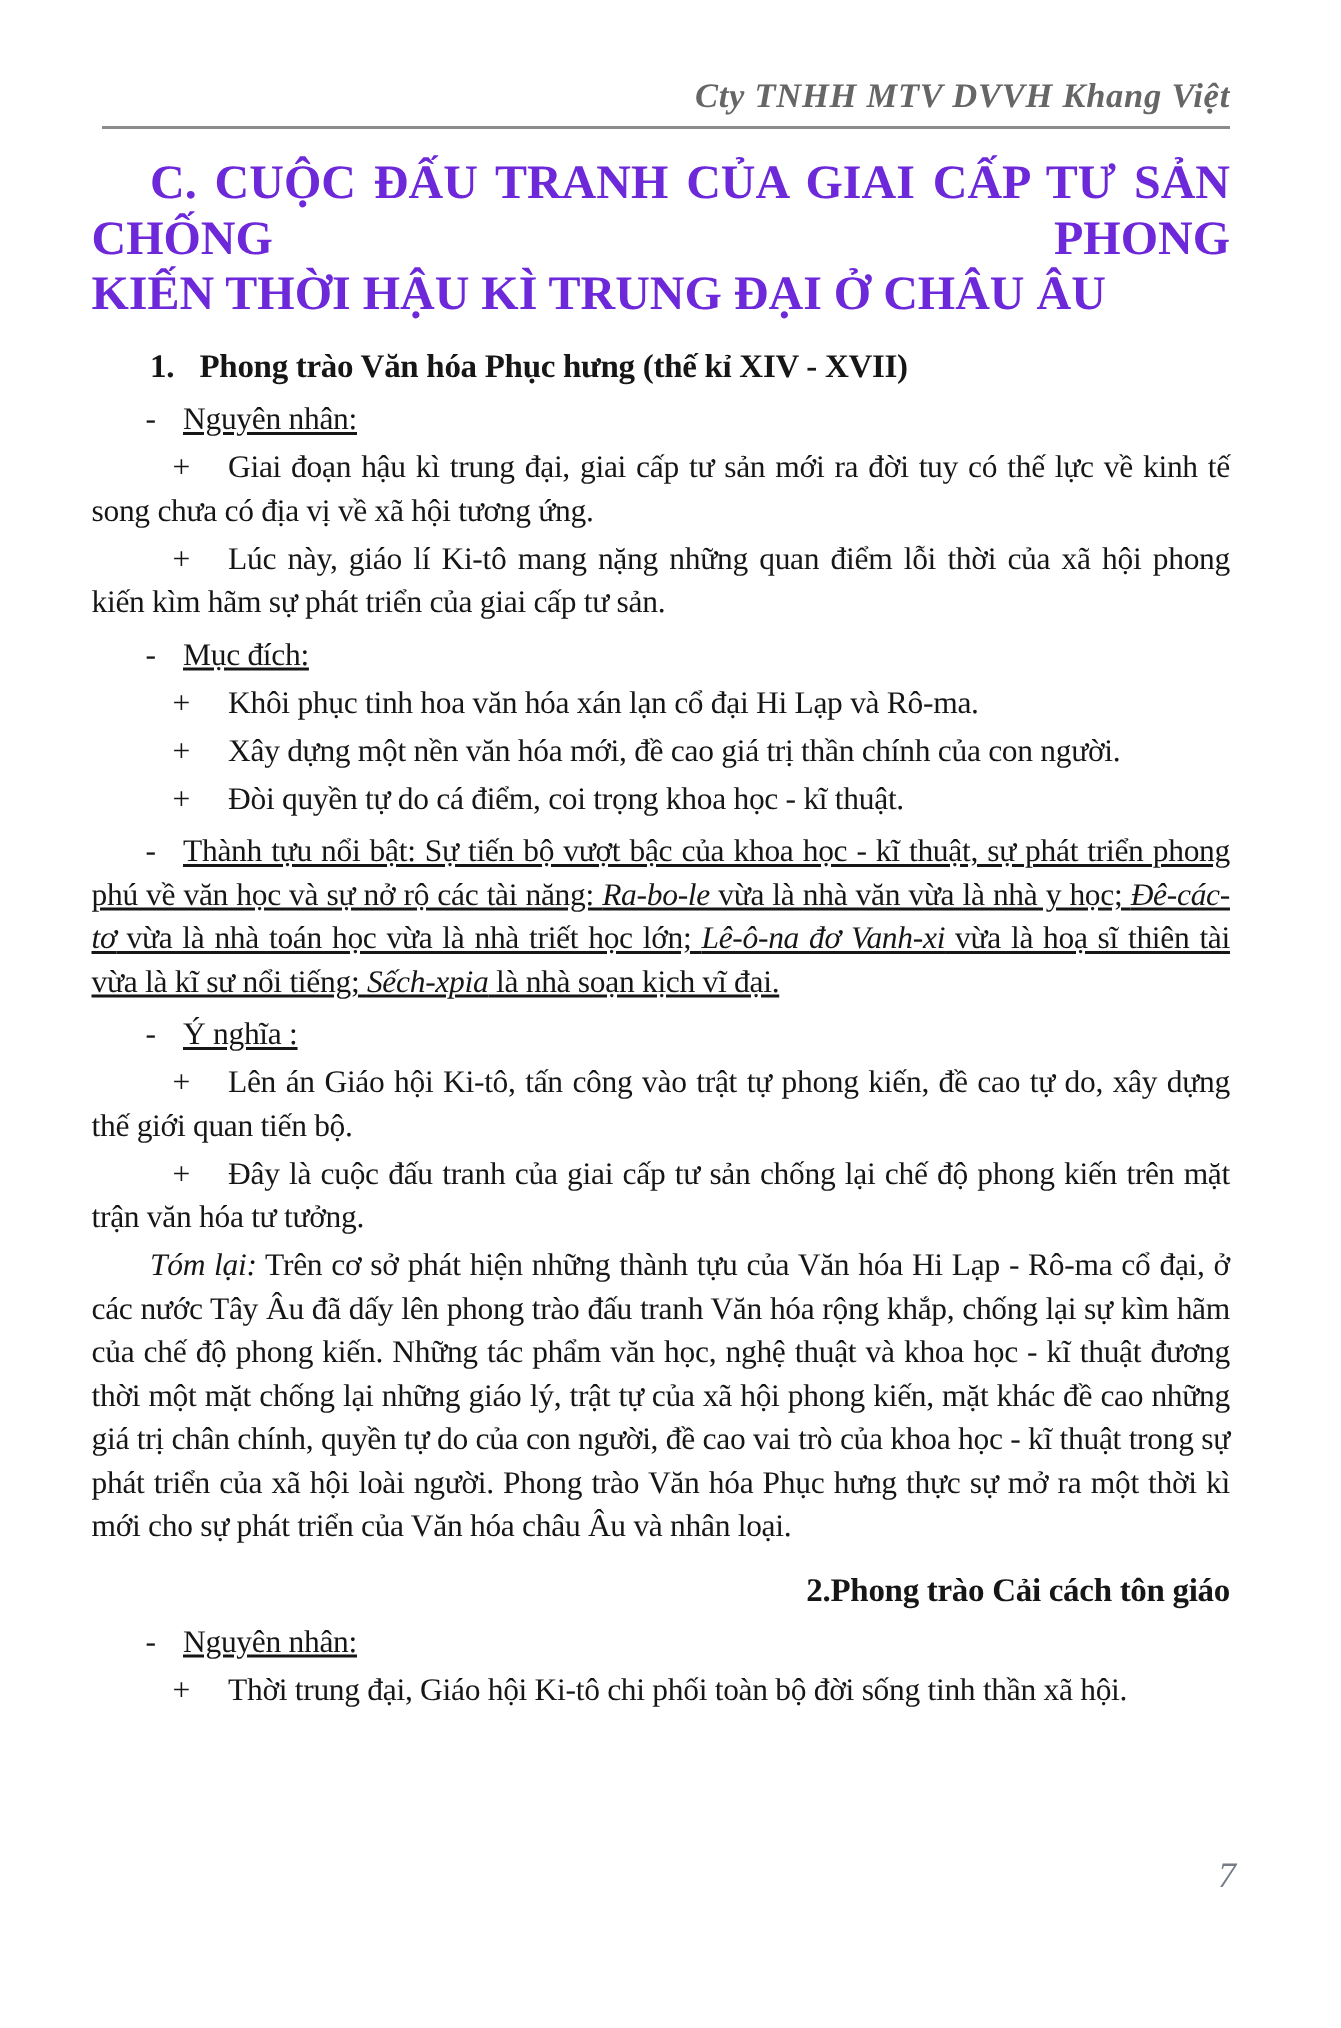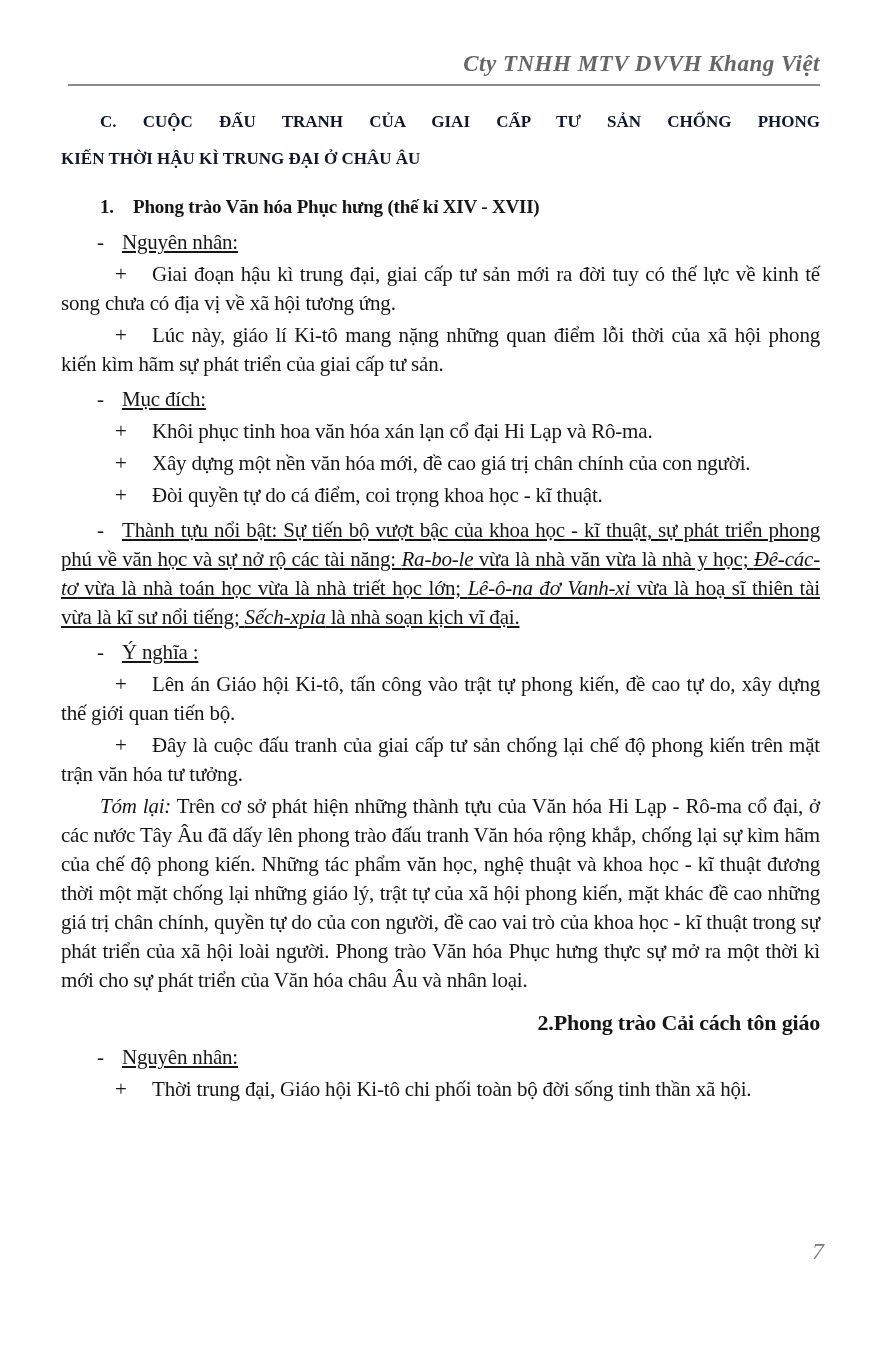--- a/index.html
+++ b/index.html
@@ -23,37 +23,37 @@
     line-height: 28px;
     letter-spacing: 0.5px;
   }
   .rule {
     border: 0;
     border-top: 2px solid #8c8c8c;
     margin: 6px 0 0 7px;
   }
   .doc-title {
     font-weight: bold;
-    font-size: 17px;
+    font-size: 32px;
     line-height: 37px;
     margin: 17px 0 0 0;
-    color: #0f172a;
+    color: #6d28d9;
   }
   .doc-title .l1 { display: block; text-indent: 39px; text-align: justify; text-align-last: justify; }
   .doc-title .l2 { display: block; }
   .body-text p {
     font-size: 21px;
     line-height: 29px;
     margin: 3px 0;
     text-align: justify;
     letter-spacing: -0.2px;
   }
   p.h1 {
     font-weight: bold;
-    font-size: 19px;
+    font-size: 22px;
     text-indent: 39px;
     margin: 15px 0 7px 0;
     text-align: left;
   }
   p.h1 .marker { display: inline-block; width: 33px; text-indent: 0; }
   p.h2 {
     font-weight: bold;
     font-size: 22px;
     text-indent: 39px;
     margin: 13px 0 5px 0;
@@ -97,21 +97,21 @@
     <p class="dash"><span class="marker">-</span><span>Nguyên nhân:</span></p>
 
     <p class="plus"><span class="marker">+</span><span>Giai đoạn hậu kì trung đại, giai cấp tư sản mới ra đời tuy có thế lực về kinh tế song chưa có địa vị về xã hội tương ứng.</span></p>
 
     <p class="plus"><span class="marker">+</span><span>Lúc này, giáo lí Ki-tô mang nặng những quan điểm lỗi thời của xã hội phong kiến kìm hãm sự phát triển của giai cấp tư sản.</span></p>
 
     <p class="dash"><span class="marker">-</span><span>Mục đích:</span></p>
 
     <p class="plus"><span class="marker">+</span><span>Khôi phục tinh hoa văn hóa xán lạn cổ đại Hi Lạp và Rô-ma.</span></p>
 
-    <p class="plus"><span class="marker">+</span><span>Xây dựng một nền văn hóa mới, đề cao giá trị chân chính của con người.</span></p>
+    <p class="plus"><span class="marker">+</span><span>Xây dựng một nền văn hóa mới, đề cao giá trị thần chính của con người.</span></p>
 
     <p class="plus"><span class="marker">+</span><span>Đòi quyền tự do cá điểm, coi trọng khoa học - kĩ thuật.</span></p>
 
     <p class="dash"><span class="marker">-</span><span>Thành tựu nổi bật: Sự tiến bộ vượt bậc của khoa học - kĩ thuật, sự phát triển phong phú về văn học và sự nở rộ các tài năng: </span><span class="it">Ra-bo-le</span><span> vừa là nhà văn vừa là nhà y học; </span><span class="it">Đê-các-tơ</span><span> vừa là nhà toán học vừa là nhà triết học lớn; </span><span class="it">Lê-ô-na đơ Vanh-xi</span><span> vừa là hoạ sĩ thiên tài vừa là kĩ sư nổi tiếng; </span><span class="it">Sếch-xpia</span><span> là nhà soạn kịch vĩ đại.</span></p>
 
     <p class="dash"><span class="marker">-</span><span>Ý nghĩa :</span></p>
 
     <p class="plus"><span class="marker">+</span><span>Lên án Giáo hội Ki-tô, tấn công vào trật tự phong kiến, đề cao tự do, xây dựng thế giới quan tiến bộ.</span></p>
 
     <p class="plus"><span class="marker">+</span><span>Đây là cuộc đấu tranh của giai cấp tư sản chống lại chế độ phong kiến trên mặt trận văn hóa tư tưởng.</span></p>

